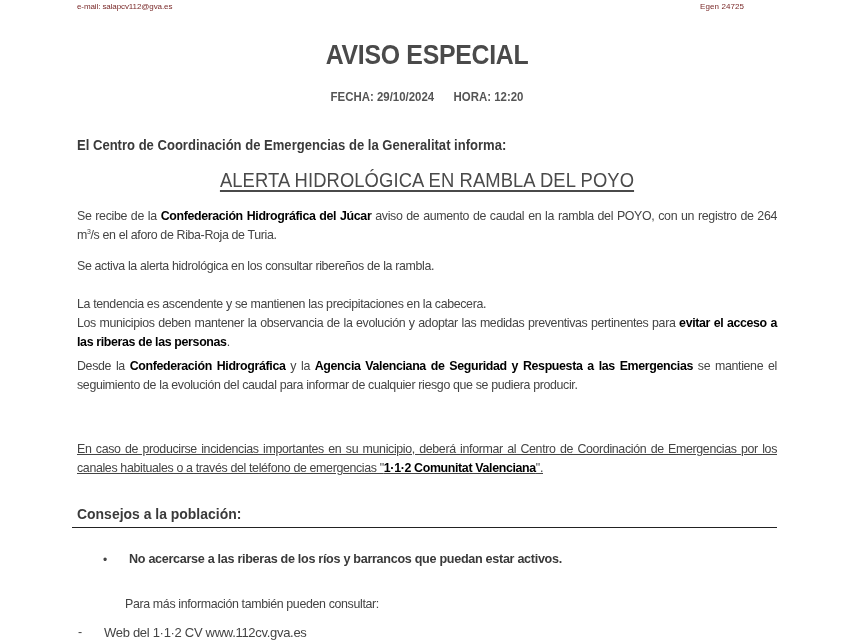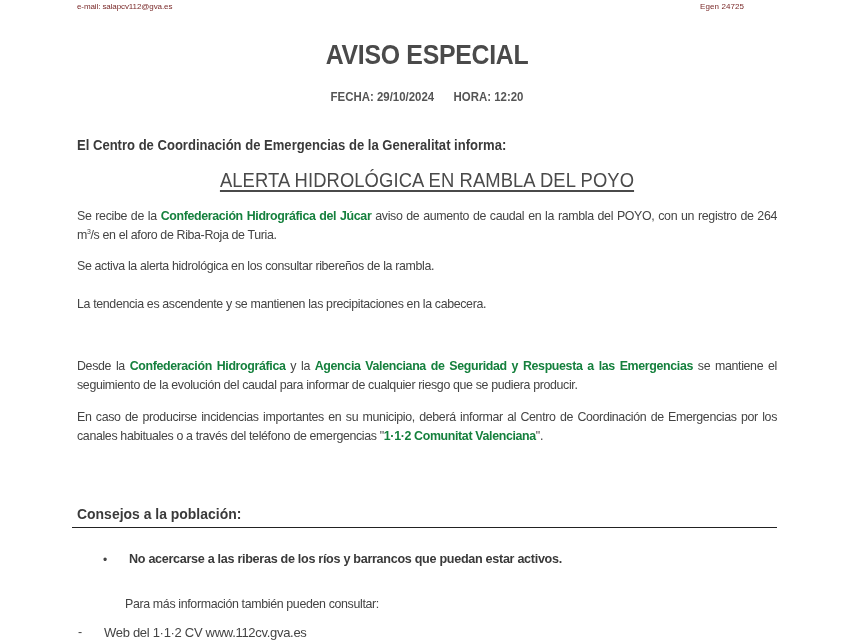--- a/index.html
+++ b/index.html
@@ -86,27 +86,27 @@
     .para {
       position: absolute;
       left: 77px;
       width: 700px;
       font-size: 12.4px;
       line-height: 19px;
       color: #444;
       text-align: justify;
       letter-spacing: -0.35px;
     }
-    .para b, .para .bd { font-weight: bold; color: #15803d; }
+    .para b, .para .bd { font-weight: bold; color: #000000; }
     .p1 { top: 207px; }
     .p2 { top: 257px; }
     .p3 { top: 285px; margin-top: 10px; }
     .p4 { top: 314px; }
     .p5 { top: 357px; }
-    .p6 { top: 408px; }
+    .p6 { top: 440px; text-decoration: underline; }
     .sup { font-size: 7px; vertical-align: super; line-height: 0; }
     .advice-title {
       position: absolute;
       left: 77px; top: 505px;
       font-size: 15px;
       font-weight: bold;
       color: #3a3a3a;
       transform: scaleX(0.93);
       transform-origin: 0 0;
       white-space: nowrap;
@@ -173,20 +173,21 @@
   <div class="intro">El Centro de Coordinación de Emergencias de la Generalitat informa:</div>
 
   <div class="alert-title">ALERTA HIDROLÓGICA EN RAMBLA DEL POYO</div>
 
   <div class="para p1"><span>Se recibe de la </span><span class="bd">Confederación Hidrográfica del Júcar</span><span> aviso de aumento de caudal en la rambla del POYO, con un registro de 264 m</span><span class="sup">3</span><span>/s en el aforo de Riba-Roja de Turia.</span></div>
 
   <div class="para p2">Se activa la alerta hidrológica en los consultar ribereños de la rambla.</div>
 
   <div class="para p3">La tendencia es ascendente y se mantienen las  precipitaciones en la cabecera.</div>
 
+  <div class="para p4"><span>Los municipios deben mantener la observancia de la evolución y adoptar las medidas preventivas pertinentes para </span><span class="bd">evitar el acceso a las riberas de las personas</span><span>.</span></div>
 
   <div class="para p5"><span>Desde la </span><span class="bd">Confederación Hidrográfica</span><span>  y la </span><span class="bd">Agencia Valenciana de Seguridad y Respuesta a las Emergencias</span><span> se mantiene el seguimiento de la evolución del caudal para informar de cualquier riesgo que se pudiera producir.</span></div>
 
   <div class="para p6"><span>En caso de producirse incidencias importantes en su municipio, deberá informar al Centro de Coordinación de Emergencias por los canales habituales o a través del teléfono de emergencias "</span><span class="bd">1·1·2 Comunitat Valenciana</span><span>".</span></div>
 
   <div class="advice-title">Consejos a la población:</div>
   <div class="advice-rule"></div>
 
   <span class="bullet-dot">•</span>
   <div class="bullet-text">No acercarse a las riberas de los ríos y barrancos que puedan estar activos.</div>

